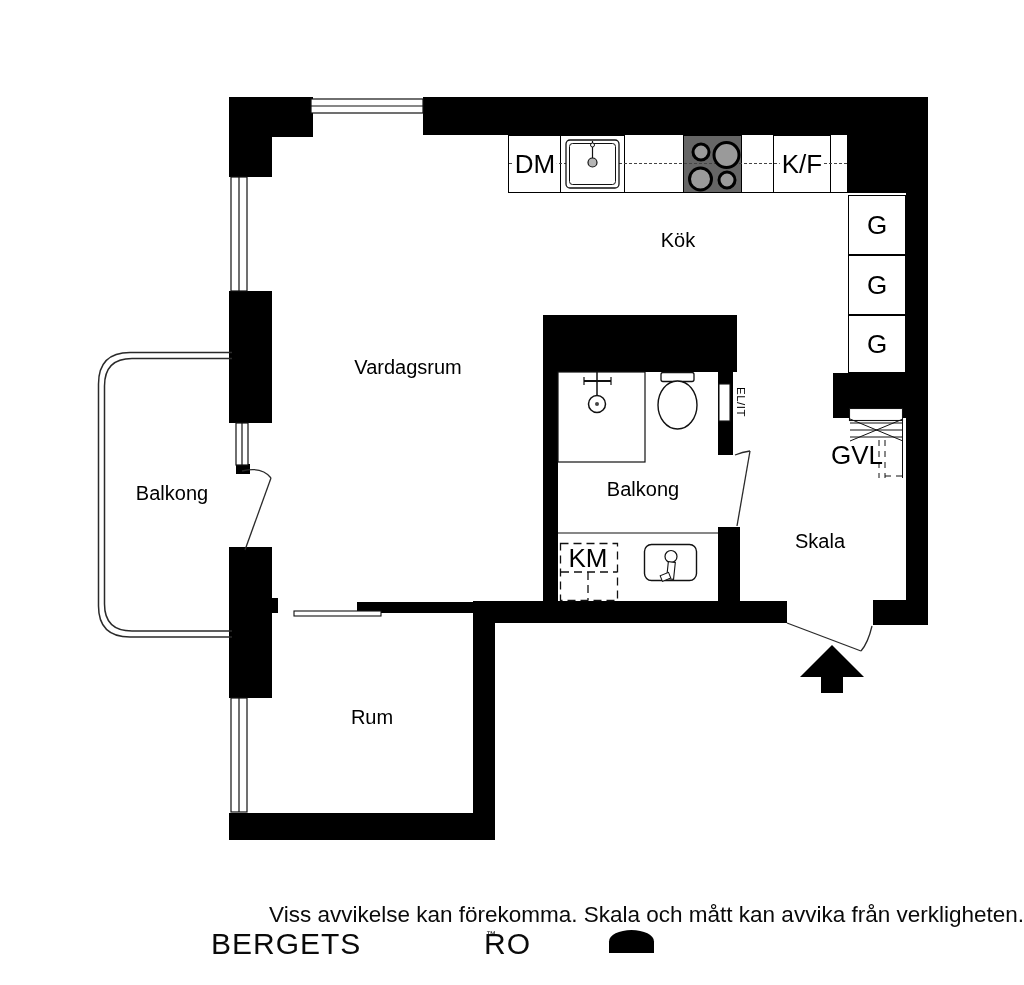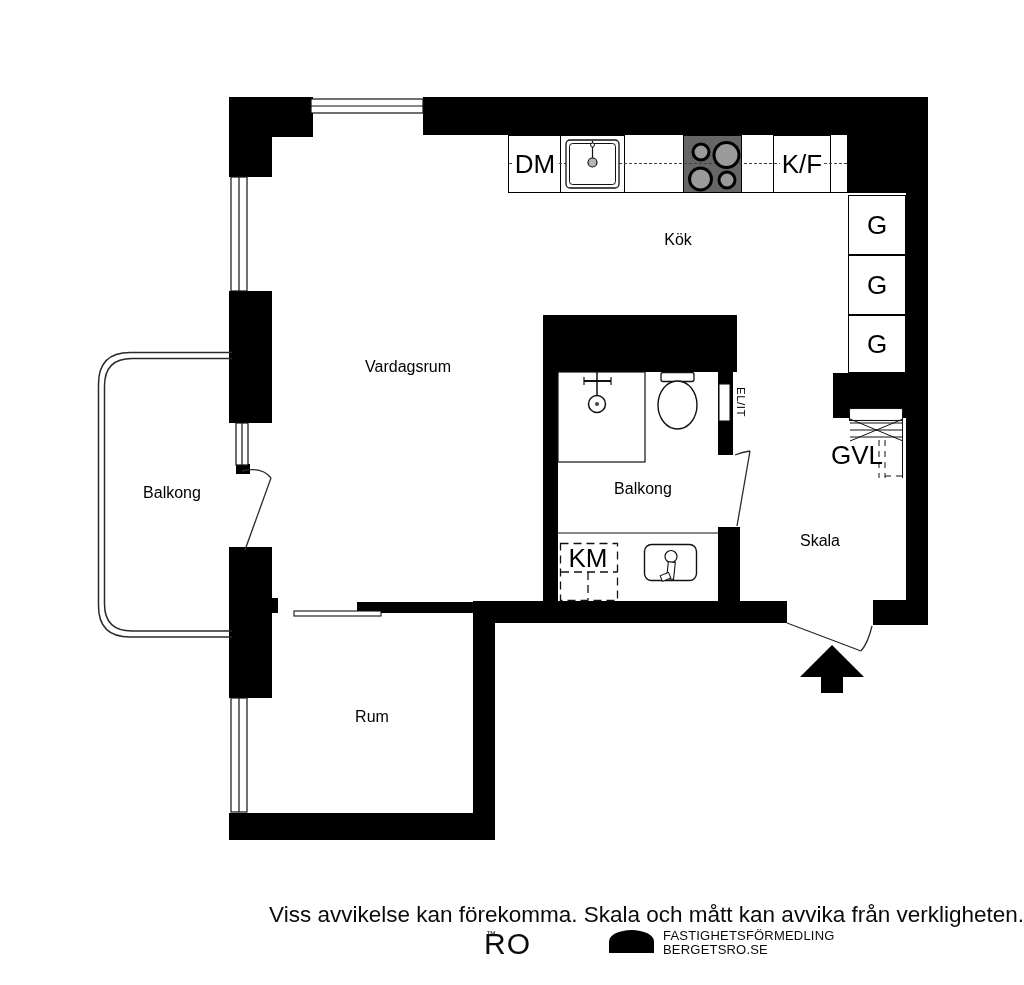--- a/index.html
+++ b/index.html
@@ -3,21 +3,21 @@
 <meta charset="utf-8">
 <style>
   html,body{margin:0;padding:0;background:#fff;}
   #canvas{position:relative;width:1024px;height:985px;background:#ffffff;overflow:hidden;
           font-family:"Liberation Sans",sans-serif;}
   .wall{position:absolute;background:#000;}
   .box{position:absolute;background:#fff;border:1px solid #000;box-sizing:border-box;}
   .stove{position:absolute;background:#666666;border:1px solid #000;box-sizing:border-box;}
   svg.overlay{position:absolute;left:0;top:0;}
   .lbl{position:absolute;color:#000;white-space:nowrap;transform:translate(-50%,-50%);
-       font-size:16px;line-height:1;}
+       font-size:20px;line-height:1;}
   .lbl-app{font-size:22px;background:#fff;padding:0 2px;}
   .lbl-g{font-size:26px;background:transparent;}
   .lbl-sm{font-size:26px;}
   .lbl-elit{font-size:11.5px;letter-spacing:.5px;transform:translate(-50%,-50%) rotate(90deg);}
   .g-box{position:absolute;background:#fff;border:1px solid #000;box-sizing:border-box;
          display:flex;align-items:center;justify-content:center;}
   .counter{position:absolute;background:#fff;border-left:1px solid #000;border-right:1px solid #000;
            border-bottom:1px solid #000;box-sizing:border-box;}
   .counter-dash{position:absolute;border-top:1.5px dashed #444;}
   .footer-disclaimer{position:absolute;left:0;right:0;top:902px;text-align:right;
@@ -182,21 +182,18 @@
   <div class="lbl" style="left:820px;top:541px">Skala</div>
   <div class="lbl" style="left:372px;top:717px">Rum</div>
 
   <div class="lbl lbl-app lbl-sm" style="left:535px;top:164px">DM</div>
   <div class="lbl lbl-app lbl-sm" style="left:802px;top:164px">K/F</div>
   <div class="lbl lbl-sm" style="left:588px;top:558px">KM</div>
   <div class="lbl lbl-sm" style="left:857px;top:455px">GVL</div>
   <div class="lbl lbl-elit" style="left:740px;top:402px">EL/IT</div>
 
   <div class="footer-disclaimer">Viss avvikelse kan förekomma. Skala och mått kan avvika från verkligheten.</div>
+  <div class="brand1">BERGETS</div>
   <div class="brand2">RO</div>
   <div class="tm">™</div>
   <div class="dome"></div>
-  <div class="agency">
-    <div>FASTIGHETSFÖRMEDLING</div>
-    <div>BERGETSRO.SE</div>
-  </div>
 
 </div>
 
 </body></html>

